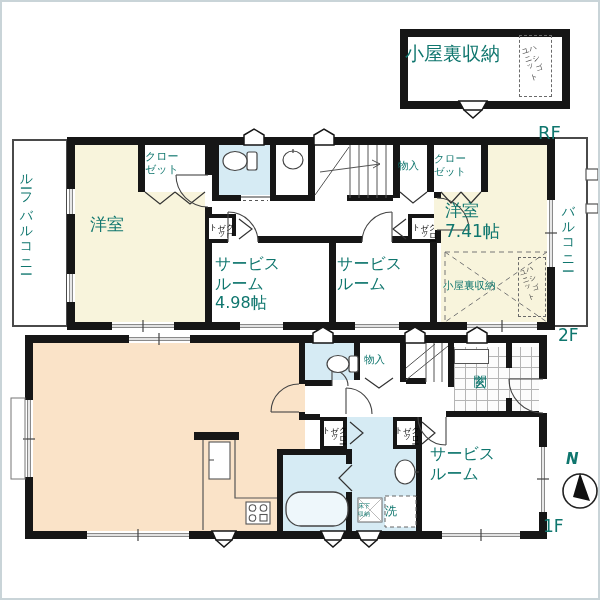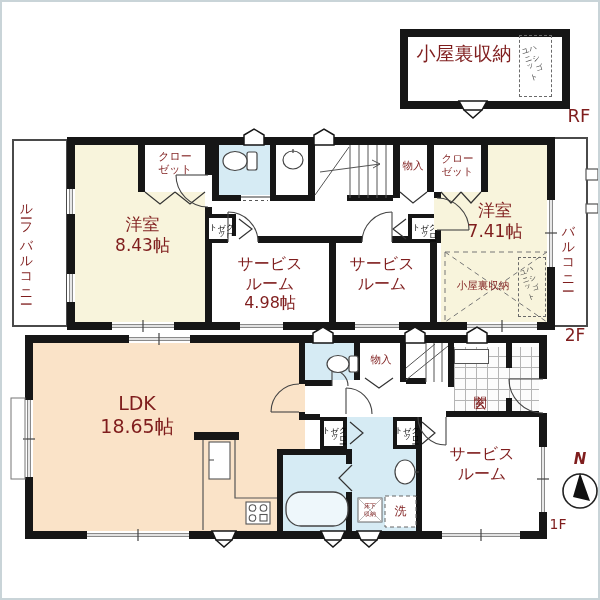--- a/index.html
+++ b/index.html
@@ -4,21 +4,21 @@
 <style>
   html,body{margin:0;padding:0;background:#fff;}
   #plan{position:relative;width:600px;height:600px;background:#ffffff;
         border:2px solid #c9d4d8;box-sizing:border-box;overflow:hidden;
         font-family:"DejaVu Sans","Liberation Sans",sans-serif;}
   .abs{position:absolute;box-sizing:border-box;}
   .wall{position:absolute;background:#161616;}
   .fill{position:absolute;}
   .outline{position:absolute;box-sizing:border-box;border:8px solid #161616;background:transparent;}
   .thinbox{position:absolute;box-sizing:border-box;border:2px solid #4a4a4a;background:#fff;}
-  .lbl{position:absolute;color:#7f1d1d;text-align:center;line-height:1.22;white-space:nowrap;}
+  .lbl{position:absolute;color:#0f766e;text-align:left;line-height:1.22;white-space:nowrap;}
   .vlbl{writing-mode:vertical-rl;text-orientation:upright;letter-spacing:2px;}
   .vcols{writing-mode:vertical-rl;text-orientation:upright;letter-spacing:0;}
   .vcols span{display:block;line-height:1.05;}
   .dashbox{position:absolute;box-sizing:border-box;border:1px dashed #6a6a6a;background:transparent;}
   .closetbox{position:absolute;box-sizing:border-box;border:4px solid #161616;background:#fff;
              display:flex;align-items:center;justify-content:center;}
   .tile{position:absolute;background:
         repeating-linear-gradient(0deg,#b5b5b5 0 1px,transparent 1px 11px),
         repeating-linear-gradient(90deg,#b5b5b5 0 1px,transparent 1px 11px),#fcfcfc;}
   svg{position:absolute;left:0;top:0;}
@@ -313,31 +313,30 @@
 
   <div class="lbl" style="left:403px;top:40px;width:118px;font-size:19px;">
     <div>小屋裏収納</div>
   </div>
   <div class="dashbox" style="left:517px;top:33px;width:33px;height:62px;">
     <div class="vcols" style="position:absolute;left:4px;top:6px;font-size:7.5px;color:#444;transform:rotate(-18deg);">
       <span>ハシゴ</span>
         <span>ユニット</span>
     </div>
   </div>
-  <div class="lbl" style="left:536px;top:103px;width:34px;font-size:18px;margin-left:24px;">RF</div>
+  <div class="lbl" style="left:536px;top:120px;width:34px;font-size:18px;">RF</div>
 
   <div class="lbl vlbl" style="left:16px;top:163px;height:165px;font-size:13px;">ルーフバルコニー</div>
   <div class="lbl vlbl" style="left:558px;top:195px;height:110px;font-size:13px;">バルコニー</div>
   <div class="lbl" style="left:143px;top:148px;width:60px;font-size:11px;">
     <div>クロー</div>
     <div>ゼット</div>
   </div>
   <div class="lbl" style="left:88px;top:212px;width:105px;font-size:17px;">
     <div>洋室</div>
-    <div>8.43帖</div>
   </div>
   <div class="lbl" style="left:396px;top:157px;width:30px;font-size:10.5px;">物入</div>
   <div class="lbl" style="left:432px;top:150px;width:47px;font-size:10.5px;">
     <div>クロー</div>
     <div>ゼット</div>
   </div>
   <div class="lbl" style="left:443px;top:198px;width:100px;font-size:17px;">
     <div>洋室</div>
     <div>7.41帖</div>
   </div>
@@ -352,31 +351,27 @@
   </div>
   <div class="lbl" style="left:441px;top:277px;width:80px;font-size:10.5px;">小屋裏収納</div>
   <div class="dashbox" style="left:516px;top:255px;width:28px;height:60px;">
     <div class="vcols" style="position:absolute;left:2px;top:6px;font-size:7px;color:#444;transform:rotate(-18deg);">
       <span>ハシゴ</span>
         <span>ユニット</span>
     </div>
   </div>
   <div class="lbl" style="left:556px;top:323px;width:34px;font-size:17px;">2F</div>
 
-  <div class="lbl" style="left:73px;top:390px;width:124px;font-size:19px;">
-    <div>LDK</div>
-    <div>18.65帖</div>
-  </div>
   <div class="lbl" style="left:362px;top:351px;width:34px;font-size:10.5px;">物入</div>
   <div class="lbl vlbl" style="left:470px;top:362px;height:44px;font-size:13px;letter-spacing:1px;">玄関</div>
   <div class="lbl" style="left:428px;top:442px;width:104px;font-size:16px;">
     <div>サービス</div>
     <div>ルーム</div>
   </div>
   <div class="lbl" style="left:356px;top:500px;width:24px;font-size:6px;line-height:1.3;">
     <div>床下</div>
     <div>収納</div>
   </div>
   <div class="lbl" style="left:383px;top:502px;width:31px;font-size:12px;">洗</div>
-  <div class="lbl" style="left:541px;top:514px;width:30px;font-size:14px;">1F</div>
+  <div class="lbl" style="left:541px;top:514px;width:30px;font-size:17px;">1F</div>
   <div class="lbl" style="left:564px;top:448px;width:28px;font-size:15px;font-style:italic;font-weight:bold;">N</div>
 
 </div>
 
 </body></html>

